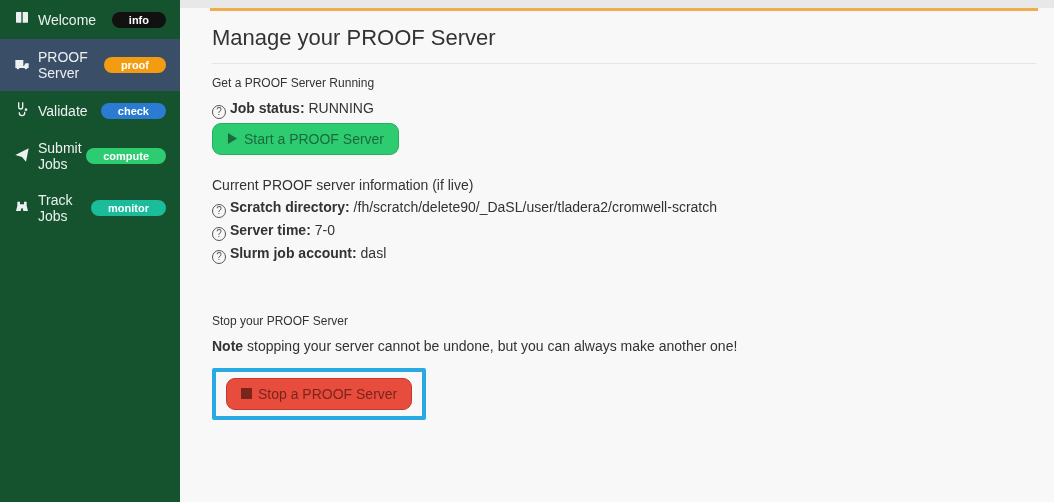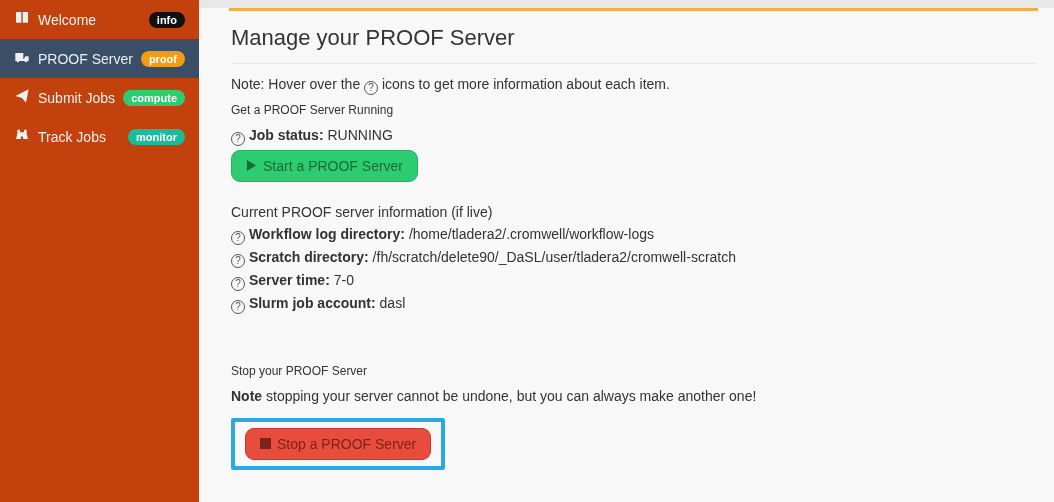--- a/index.html
+++ b/index.html
@@ -7,22 +7,22 @@
   font-family: "Helvetica Neue", Helvetica, Arial, sans-serif;
   font-size: 14px;
   color: #333;
   background: #fff;
   width: 1054px;
   height: 502px;
   overflow: hidden;
   display: flex;
 }
 .sidebar {
-  width: 199px;
-  background: #c2410c;
+  width: 180px;
+  background: #14532d;
   color: #ecf0f1;
   flex-shrink: 0;
 }
 .sidebar-item {
   display: flex;
   align-items: center;
   padding: 10px 14px;
   font-size: 14px;
   color: #ecf0f1;
   cursor: pointer;
@@ -36,21 +36,21 @@
   align-items: center;
   gap: 8px;
 }
 .sidebar-item svg {
   width: 16px;
   height: 16px;
   fill: #ecf0f1;
 }
 .badge {
   display: inline-block;
-  padding: 2px 8px;
+  padding: 2px 17px;
   border-radius: 10px;
   font-size: 11px;
   font-weight: bold;
   color: #fff;
 }
 .badge-info    { background: #111; }
 .badge-proof   { background: #f39c12; }
 .badge-check   { background: #2a7bd1; }
 .badge-compute { background: #2ecc71; }
 .badge-monitor { background: #1abc9c; }
@@ -148,20 +148,31 @@
       <span>
         <svg viewBox="0 0 24 24">
             <path d="M2 6h12v9h1l2-4h5v7h-2a2 2 0 1 1-4 0H8a2 2 0 1 1-4 0H2V6z"></path>
           </svg>
       </span>
       <span>PROOF Server</span>
     </span>
     <span class="badge badge-proof">proof</span>
   </div>
 
+  <div class="sidebar-item">
+    <span class="left">
+      <span>
+        <svg viewBox="0 0 24 24">
+            <path d="M6 2v7a4 4 0 0 0 8 0V2h-2v7a2 2 0 1 1-4 0V2H6zm12 9a2 2 0 1 0 0 4 2 2 0 0 0 0-4zm-1 5v2a5 5 0 0 1-10 0v-1h2v1a3 3 0 0 0 6 0v-2h2z"></path>
+          </svg>
+      </span>
+      <span>Validate</span>
+    </span>
+    <span class="badge badge-check">check</span>
+  </div>
 
   <div class="sidebar-item">
     <span class="left">
       <span>
         <svg viewBox="0 0 24 24">
             <path d="M2 12L22 2l-4 20-6-7-10-3z"></path>
           </svg>
       </span>
       <span>Submit Jobs</span>
     </span>
@@ -182,23 +193,20 @@
 
 </nav>
 
 <main class="main">
   <div class="topbar"></div>
   <div class="orange-line"></div>
 
   <h2>Manage your PROOF Server</h2>
   <hr class="thin">
 
-  <p>
-    <span>Note: Hover over the </span><span class="help-icon">?</span><span> icons to get more information about each item.</span>
-  </p>
 
   <h3>Get a PROOF Server Running</h3>
 
   <p class="info-line">
     <span class="help-icon">?</span>
     <b>Job status:</b>
     <span>RUNNING</span>
   </p>
 
   <button class="btn btn-green">
@@ -207,25 +215,20 @@
           <path fill="#196b3b" d="M0 0l10 6-10 6z"></path>
         </svg>
     </span>
     <span>Start a PROOF Server</span>
   </button>
 
   <p style="margin-top:22px">Current PROOF server information (if live)</p>
 
   <p class="info-line">
     <span class="help-icon">?</span>
-    <b>Workflow log directory:</b>
-    <span>/home/tladera2/.cromwell/workflow-logs</span>
-  </p>
-  <p class="info-line">
-    <span class="help-icon">?</span>
     <b>Scratch directory:</b>
     <span>/fh/scratch/delete90/_DaSL/user/tladera2/cromwell-scratch</span>
   </p>
   <p class="info-line">
     <span class="help-icon">?</span>
     <b>Server time:</b>
     <span>7-0</span>
   </p>
   <p class="info-line">
     <span class="help-icon">?</span>

